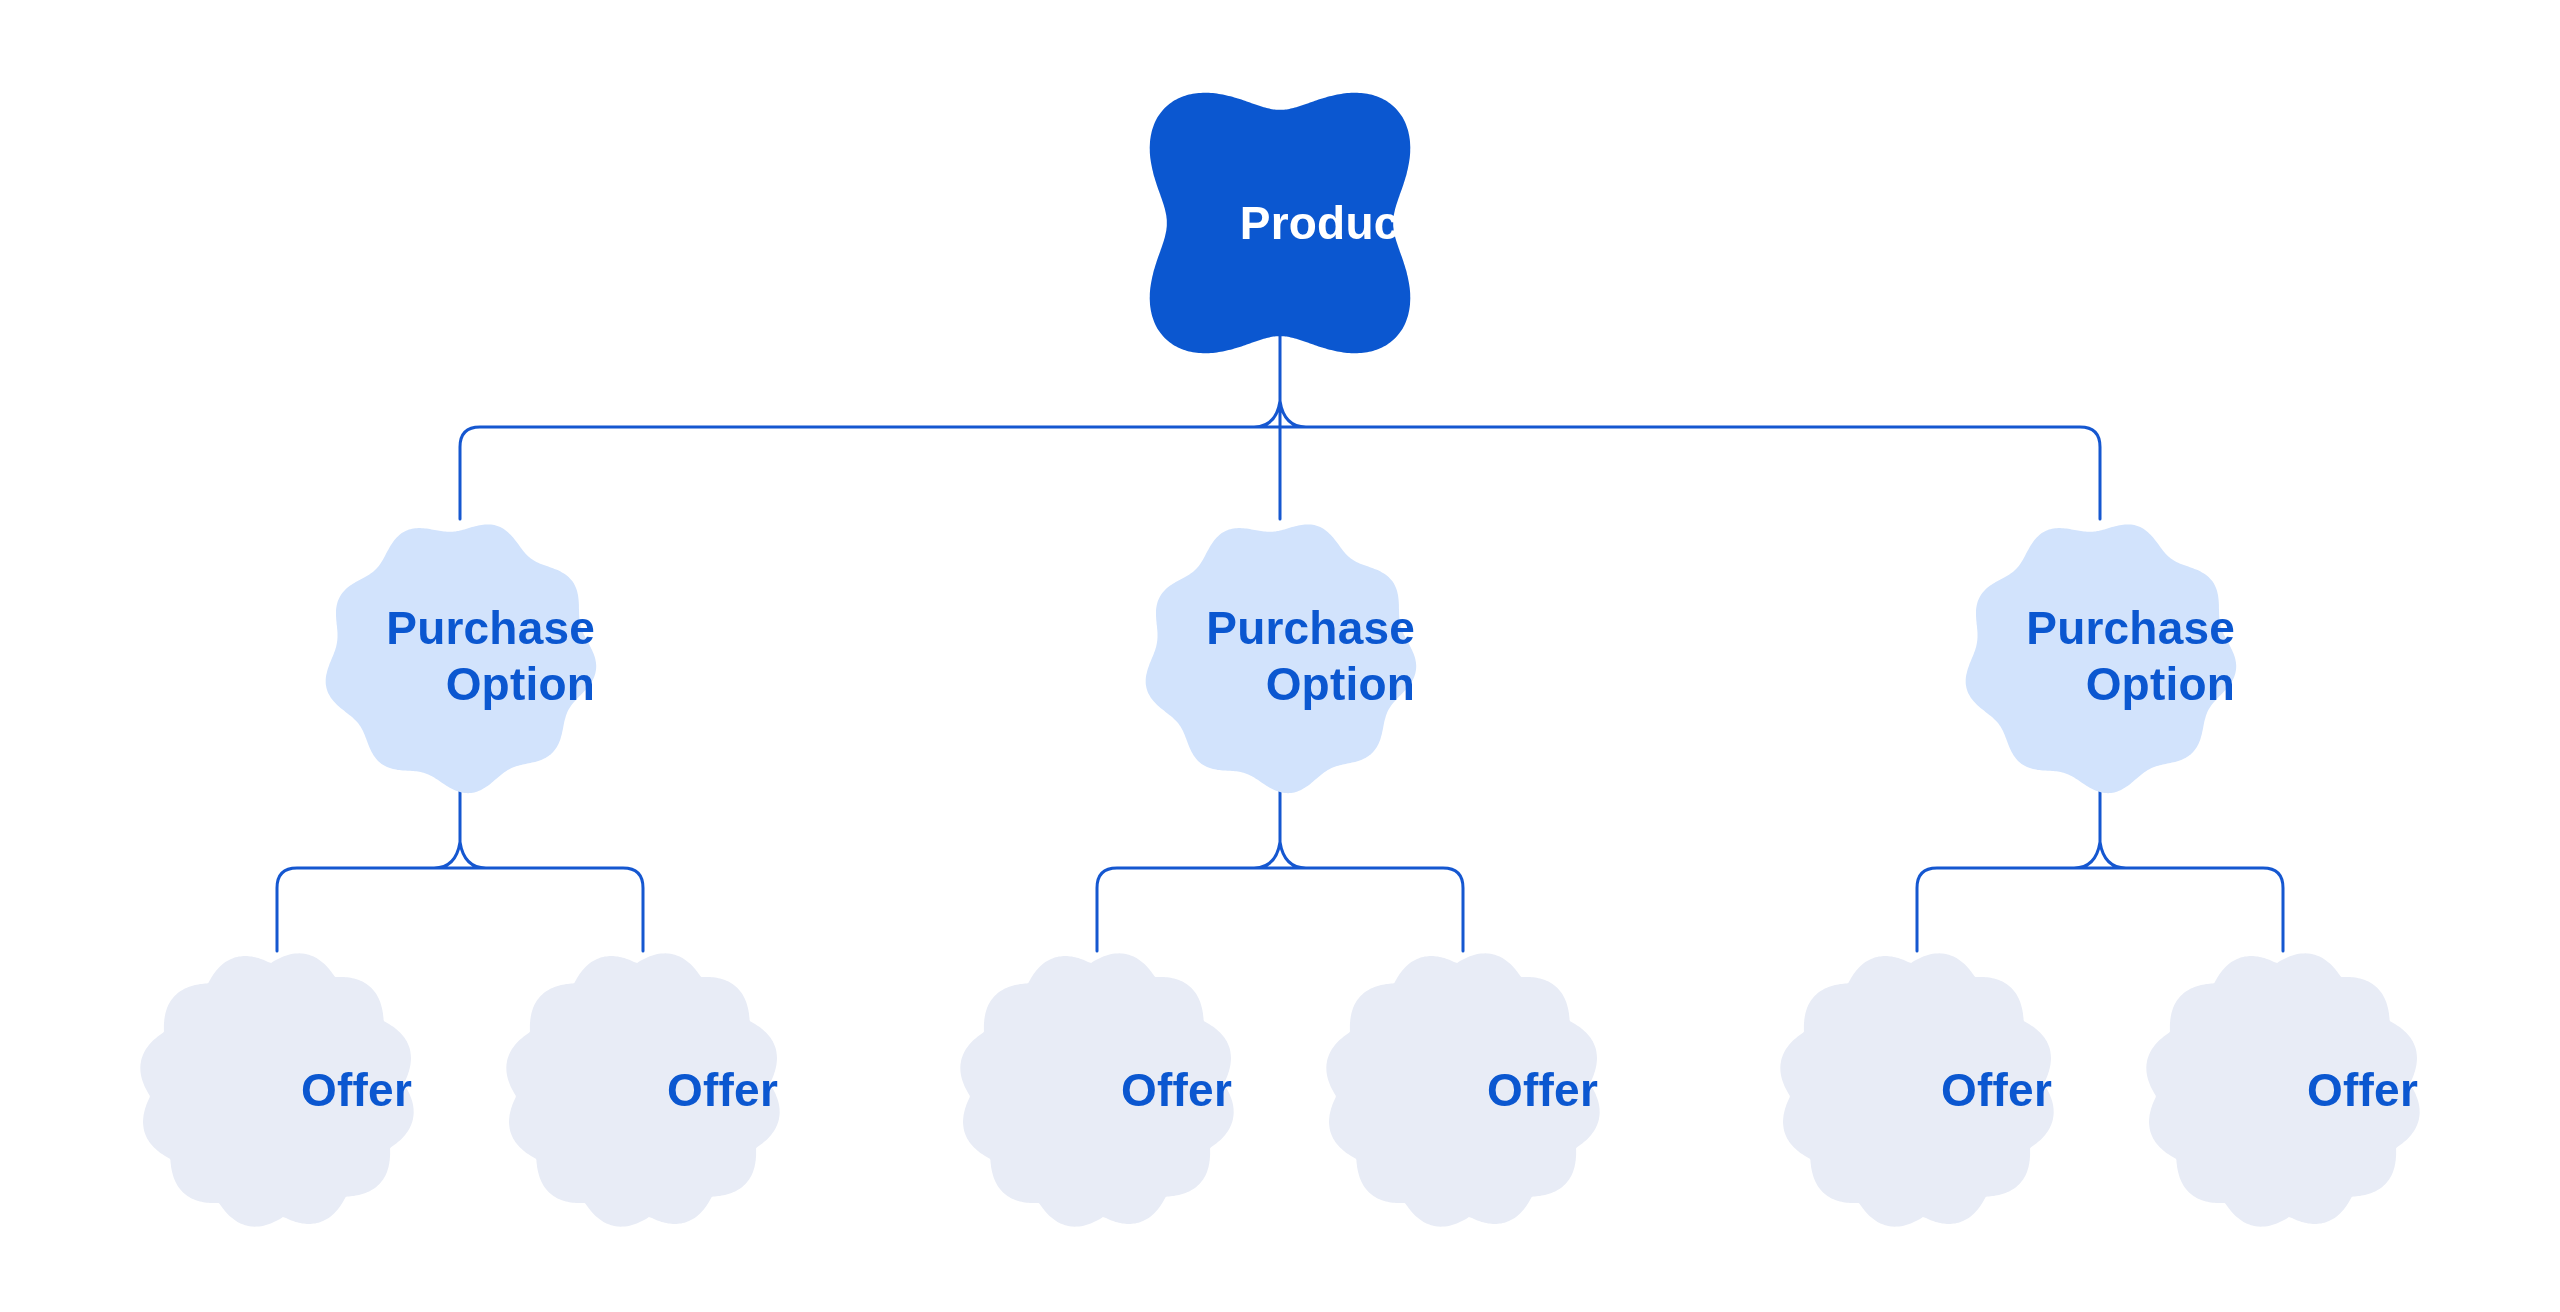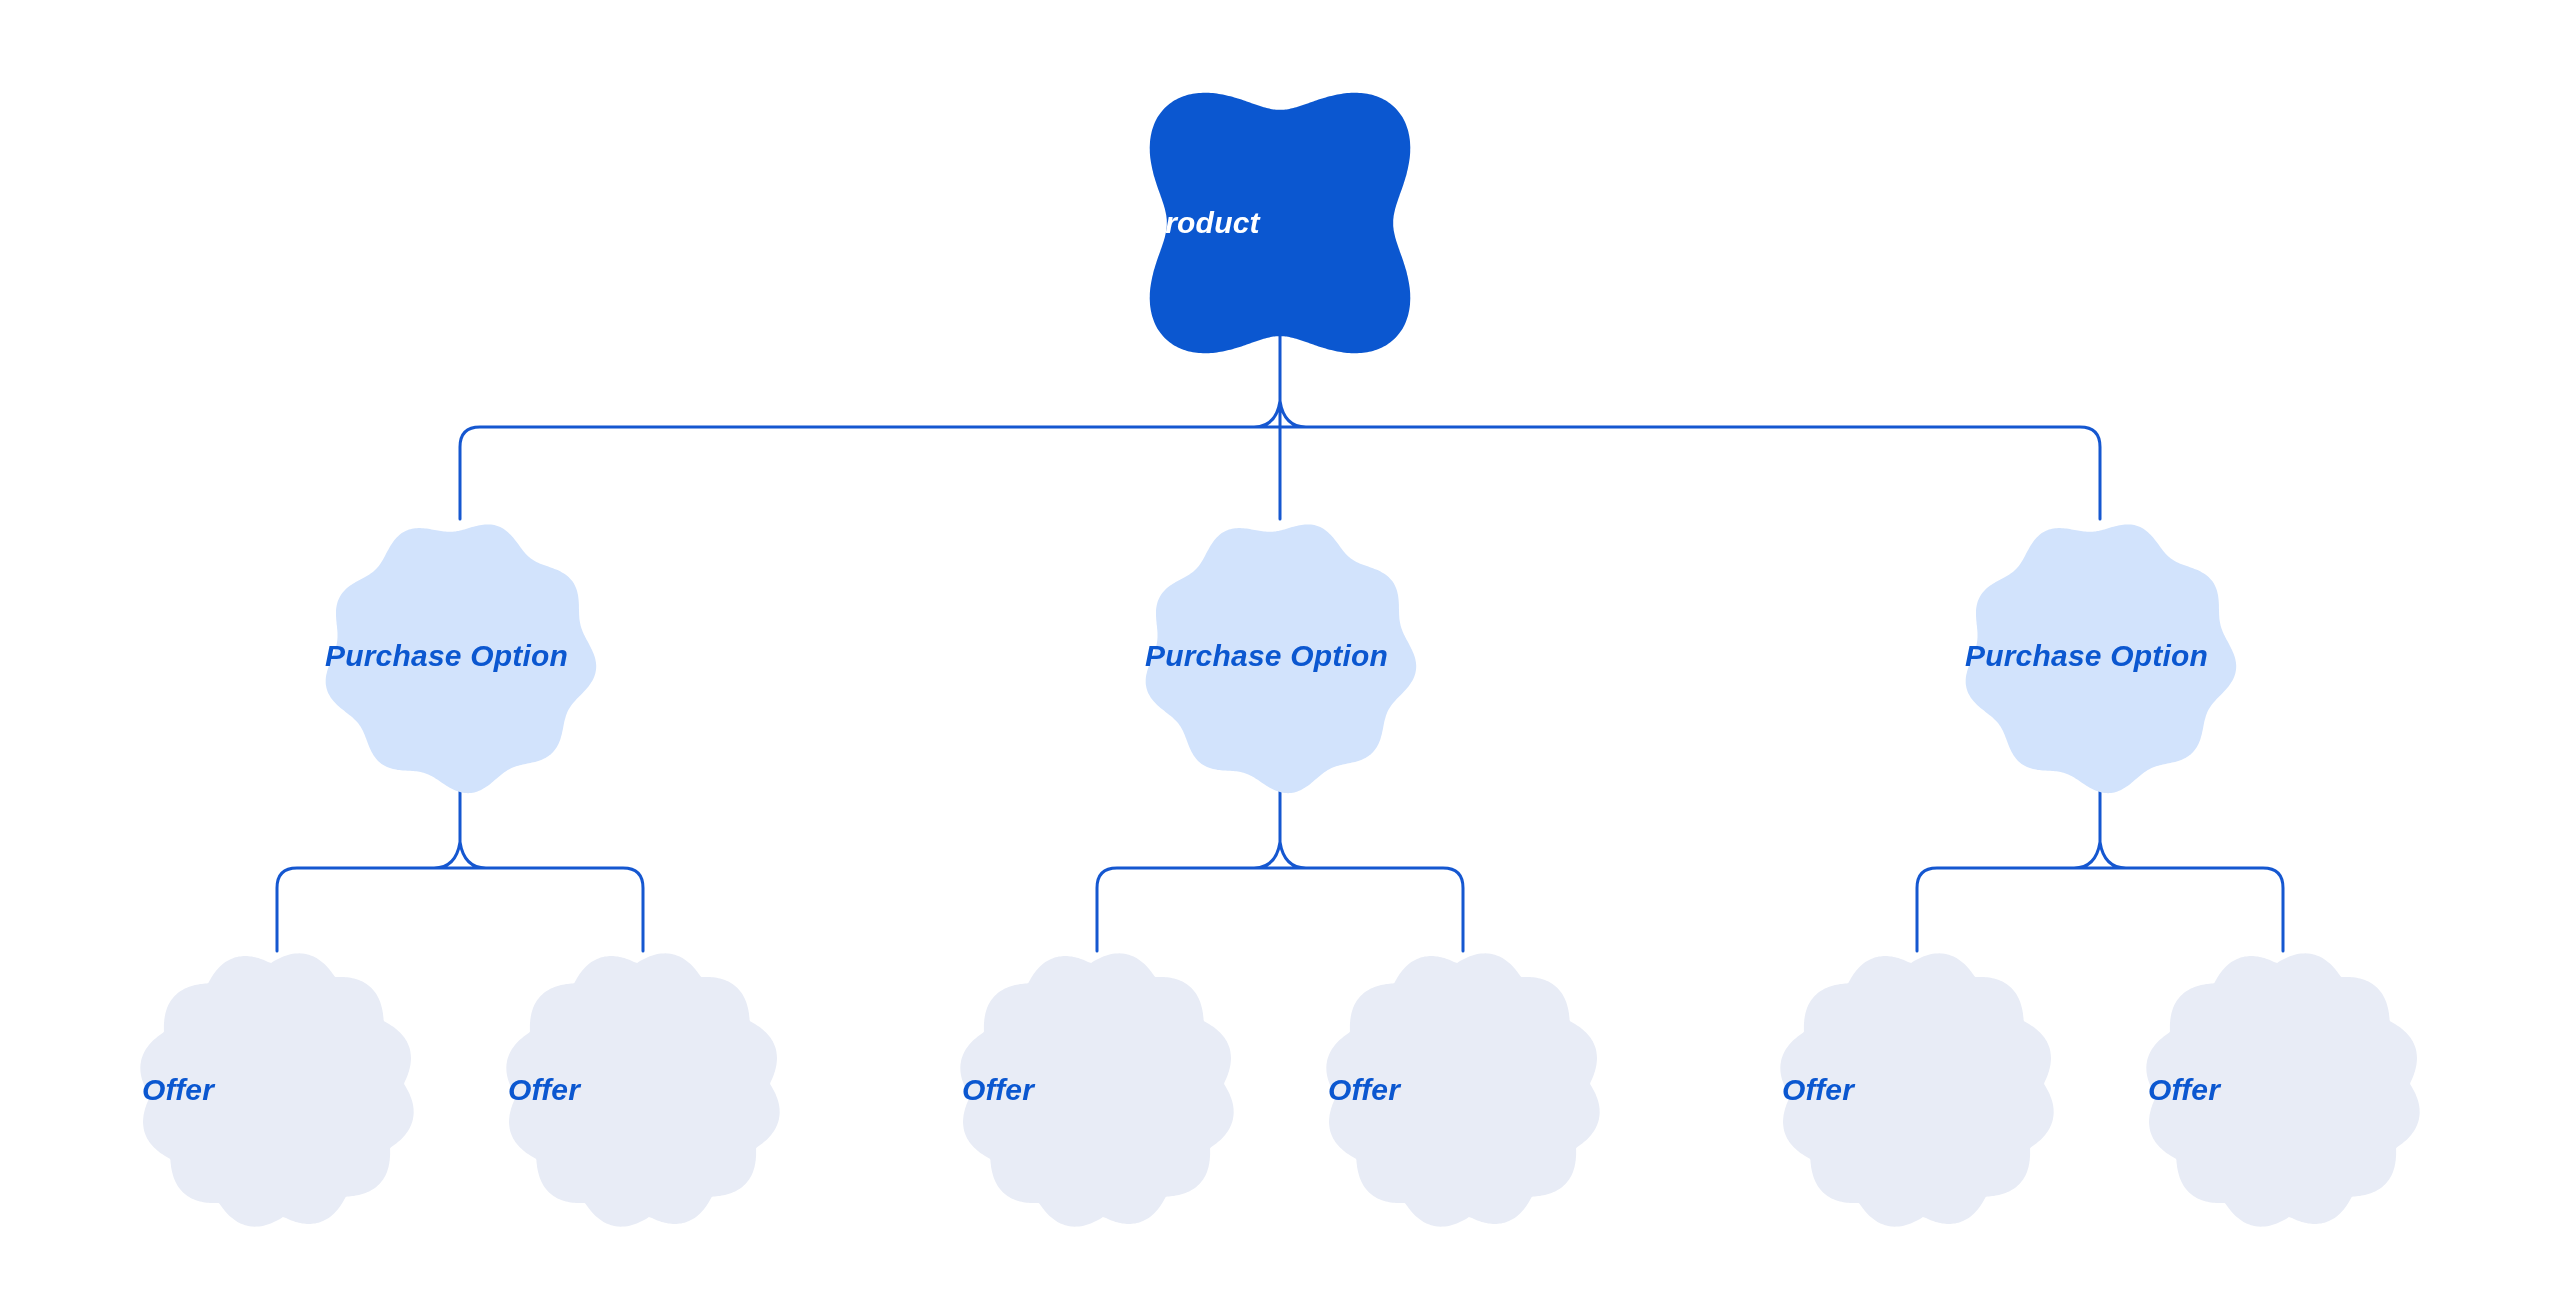--- a/index.html
+++ b/index.html
@@ -24,28 +24,27 @@
     position: absolute;
     left: 0;
     top: 0;
     width: 100%;
     height: 100%;
   }
   .node-label {
     position: absolute;
     transform: translate(-50%, -50%);
     width: 270px;
-    text-align: left;
+    text-align: right;
     font-weight: 600;
-    font-size: 30px;
+    font-size: 46px;
     line-height: 56px;
     letter-spacing: 0.2px;
     pointer-events: none;
     white-space: pre-line;
-    font-style: italic;
   }
 </style>
 </head>
 <body>
 
 <div class="canvas">
   <svg id="diagram-svg" width="2560" height="1312" viewBox="0 0 2560 1312">
       <path d="M 460 519 L 460 447 Q 460 427 480 427 L 2080 427 Q 2100 427 2100 447 L 2100 519 M 1280 223 L 1280 519 M 1254 427 Q 1276 427 1280 401 Q 1284 427 1306 427 M 277 951 L 277 888 Q 277 868 297 868 L 623 868 Q 643 868 643 888 L 643 951 M 460 656 L 460 842 M 434 868 Q 456 868 460 842 Q 464 868 486 868 M 1097 951 L 1097 888 Q 1097 868 1117 868 L 1443 868 Q 1463 868 1463 888 L 1463 951 M 1280 656 L 1280 842 M 1254 868 Q 1276 868 1280 842 Q 1284 868 1306 868 M 1917 951 L 1917 888 Q 1917 868 1937 868 L 2263 868 Q 2283 868 2283 888 L 2283 951 M 2100 656 L 2100 842 M 2074 868 Q 2096 868 2100 842 Q 2104 868 2126 868 " fill="none" stroke="#1557D0" stroke-width="3" stroke-linecap="round"></path>
       <path d="M 1393.2 223.0 L 1393.2 224.3 L 1393.2 225.6 L 1393.3 227.0 L 1393.5 228.3 L 1393.6 229.6 L 1393.8 231.0 L 1394.1 232.3 L 1394.4 233.7 L 1394.7 235.1 L 1395.0 236.4 L 1395.4 237.9 L 1395.8 239.3 L 1396.2 240.7 L 1396.7 242.2 L 1397.2 243.7 L 1397.7 245.2 L 1398.2 246.7 L 1398.7 248.2 L 1399.3 249.8 L 1399.8 251.4 L 1400.4 253.0 L 1401.0 254.7 L 1401.6 256.3 L 1402.2 258.0 L 1402.8 259.8 L 1403.4 261.5 L 1403.9 263.3 L 1404.5 265.1 L 1405.1 266.9 L 1405.6 268.7 L 1406.2 270.6 L 1406.7 272.5 L 1407.1 274.4 L 1407.6 276.3 L 1408.0 278.2 L 1408.4 280.2 L 1408.8 282.2 L 1409.1 284.1 L 1409.4 286.1 L 1409.7 288.1 L 1409.9 290.1 L 1410.1 292.2 L 1410.2 294.2 L 1410.2 296.2 L 1410.3 298.2 L 1410.2 300.2 L 1410.1 302.2 L 1410.0 304.2 L 1409.8 306.2 L 1409.5 308.2 L 1409.2 310.2 L 1408.8 312.1 L 1408.4 314.0 L 1407.9 315.9 L 1407.3 317.8 L 1406.7 319.6 L 1406.0 321.5 L 1405.3 323.2 L 1404.5 325.0 L 1403.6 326.7 L 1402.7 328.4 L 1401.7 330.0 L 1400.6 331.6 L 1399.5 333.1 L 1398.3 334.6 L 1397.1 336.1 L 1395.8 337.5 L 1394.5 338.8 L 1393.1 340.1 L 1391.6 341.3 L 1390.1 342.5 L 1388.6 343.6 L 1387.0 344.7 L 1385.4 345.7 L 1383.7 346.6 L 1382.0 347.5 L 1380.2 348.3 L 1378.5 349.0 L 1376.6 349.7 L 1374.8 350.3 L 1372.9 350.9 L 1371.0 351.4 L 1369.1 351.8 L 1367.2 352.2 L 1365.2 352.5 L 1363.2 352.8 L 1361.2 353.0 L 1359.2 353.1 L 1357.2 353.2 L 1355.2 353.3 L 1353.2 353.2 L 1351.2 353.2 L 1349.2 353.1 L 1347.1 352.9 L 1345.1 352.7 L 1343.1 352.4 L 1341.1 352.1 L 1339.2 351.8 L 1337.2 351.4 L 1335.2 351.0 L 1333.3 350.6 L 1331.4 350.1 L 1329.5 349.7 L 1327.6 349.2 L 1325.7 348.6 L 1323.9 348.1 L 1322.1 347.5 L 1320.3 346.9 L 1318.5 346.4 L 1316.8 345.8 L 1315.0 345.2 L 1313.3 344.6 L 1311.7 344.0 L 1310.0 343.4 L 1308.4 342.8 L 1306.8 342.3 L 1305.2 341.7 L 1303.7 341.2 L 1302.2 340.7 L 1300.7 340.2 L 1299.2 339.7 L 1297.7 339.2 L 1296.3 338.8 L 1294.9 338.4 L 1293.4 338.0 L 1292.1 337.7 L 1290.7 337.4 L 1289.3 337.1 L 1288.0 336.8 L 1286.6 336.6 L 1285.3 336.5 L 1284.0 336.3 L 1282.6 336.2 L 1281.3 336.2 L 1280.0 336.2 L 1278.7 336.2 L 1277.4 336.2 L 1276.0 336.3 L 1274.7 336.5 L 1273.4 336.6 L 1272.0 336.8 L 1270.7 337.1 L 1269.3 337.4 L 1267.9 337.7 L 1266.6 338.0 L 1265.1 338.4 L 1263.7 338.8 L 1262.3 339.2 L 1260.8 339.7 L 1259.3 340.2 L 1257.8 340.7 L 1256.3 341.2 L 1254.8 341.7 L 1253.2 342.3 L 1251.6 342.8 L 1250.0 343.4 L 1248.3 344.0 L 1246.7 344.6 L 1245.0 345.2 L 1243.2 345.8 L 1241.5 346.4 L 1239.7 346.9 L 1237.9 347.5 L 1236.1 348.1 L 1234.3 348.6 L 1232.4 349.2 L 1230.5 349.7 L 1228.6 350.1 L 1226.7 350.6 L 1224.8 351.0 L 1222.8 351.4 L 1220.8 351.8 L 1218.9 352.1 L 1216.9 352.4 L 1214.9 352.7 L 1212.9 352.9 L 1210.8 353.1 L 1208.8 353.2 L 1206.8 353.2 L 1204.8 353.3 L 1202.8 353.2 L 1200.8 353.1 L 1198.8 353.0 L 1196.8 352.8 L 1194.8 352.5 L 1192.8 352.2 L 1190.9 351.8 L 1189.0 351.4 L 1187.1 350.9 L 1185.2 350.3 L 1183.4 349.7 L 1181.5 349.0 L 1179.8 348.3 L 1178.0 347.5 L 1176.3 346.6 L 1174.6 345.7 L 1173.0 344.7 L 1171.4 343.6 L 1169.9 342.5 L 1168.4 341.3 L 1166.9 340.1 L 1165.5 338.8 L 1164.2 337.5 L 1162.9 336.1 L 1161.7 334.6 L 1160.5 333.1 L 1159.4 331.6 L 1158.3 330.0 L 1157.3 328.4 L 1156.4 326.7 L 1155.5 325.0 L 1154.7 323.2 L 1154.0 321.5 L 1153.3 319.6 L 1152.7 317.8 L 1152.1 315.9 L 1151.6 314.0 L 1151.2 312.1 L 1150.8 310.2 L 1150.5 308.2 L 1150.2 306.2 L 1150.0 304.2 L 1149.9 302.2 L 1149.8 300.2 L 1149.7 298.2 L 1149.8 296.2 L 1149.8 294.2 L 1149.9 292.2 L 1150.1 290.1 L 1150.3 288.1 L 1150.6 286.1 L 1150.9 284.1 L 1151.2 282.2 L 1151.6 280.2 L 1152.0 278.2 L 1152.4 276.3 L 1152.9 274.4 L 1153.3 272.5 L 1153.8 270.6 L 1154.4 268.7 L 1154.9 266.9 L 1155.5 265.1 L 1156.1 263.3 L 1156.6 261.5 L 1157.2 259.8 L 1157.8 258.0 L 1158.4 256.3 L 1159.0 254.7 L 1159.6 253.0 L 1160.2 251.4 L 1160.7 249.8 L 1161.3 248.2 L 1161.8 246.7 L 1162.3 245.2 L 1162.8 243.7 L 1163.3 242.2 L 1163.8 240.7 L 1164.2 239.3 L 1164.6 237.9 L 1165.0 236.4 L 1165.3 235.1 L 1165.6 233.7 L 1165.9 232.3 L 1166.2 231.0 L 1166.4 229.6 L 1166.5 228.3 L 1166.7 227.0 L 1166.8 225.6 L 1166.8 224.3 L 1166.8 223.0 L 1166.8 221.7 L 1166.8 220.4 L 1166.7 219.0 L 1166.5 217.7 L 1166.4 216.4 L 1166.2 215.0 L 1165.9 213.7 L 1165.6 212.3 L 1165.3 210.9 L 1165.0 209.6 L 1164.6 208.1 L 1164.2 206.7 L 1163.8 205.3 L 1163.3 203.8 L 1162.8 202.3 L 1162.3 200.8 L 1161.8 199.3 L 1161.3 197.8 L 1160.7 196.2 L 1160.2 194.6 L 1159.6 193.0 L 1159.0 191.3 L 1158.4 189.7 L 1157.8 188.0 L 1157.2 186.2 L 1156.6 184.5 L 1156.1 182.7 L 1155.5 180.9 L 1154.9 179.1 L 1154.4 177.3 L 1153.8 175.4 L 1153.3 173.5 L 1152.9 171.6 L 1152.4 169.7 L 1152.0 167.8 L 1151.6 165.8 L 1151.2 163.8 L 1150.9 161.9 L 1150.6 159.9 L 1150.3 157.9 L 1150.1 155.9 L 1149.9 153.8 L 1149.8 151.8 L 1149.8 149.8 L 1149.7 147.8 L 1149.8 145.8 L 1149.9 143.8 L 1150.0 141.8 L 1150.2 139.8 L 1150.5 137.8 L 1150.8 135.8 L 1151.2 133.9 L 1151.6 132.0 L 1152.1 130.1 L 1152.7 128.2 L 1153.3 126.4 L 1154.0 124.5 L 1154.7 122.8 L 1155.5 121.0 L 1156.4 119.3 L 1157.3 117.6 L 1158.3 116.0 L 1159.4 114.4 L 1160.5 112.9 L 1161.7 111.4 L 1162.9 109.9 L 1164.2 108.5 L 1165.5 107.2 L 1166.9 105.9 L 1168.4 104.7 L 1169.9 103.5 L 1171.4 102.4 L 1173.0 101.3 L 1174.6 100.3 L 1176.3 99.4 L 1178.0 98.5 L 1179.8 97.7 L 1181.5 97.0 L 1183.4 96.3 L 1185.2 95.7 L 1187.1 95.1 L 1189.0 94.6 L 1190.9 94.2 L 1192.8 93.8 L 1194.8 93.5 L 1196.8 93.2 L 1198.8 93.0 L 1200.8 92.9 L 1202.8 92.8 L 1204.8 92.7 L 1206.8 92.8 L 1208.8 92.8 L 1210.8 92.9 L 1212.9 93.1 L 1214.9 93.3 L 1216.9 93.6 L 1218.9 93.9 L 1220.8 94.2 L 1222.8 94.6 L 1224.8 95.0 L 1226.7 95.4 L 1228.6 95.9 L 1230.5 96.3 L 1232.4 96.8 L 1234.3 97.4 L 1236.1 97.9 L 1237.9 98.5 L 1239.7 99.1 L 1241.5 99.6 L 1243.2 100.2 L 1245.0 100.8 L 1246.7 101.4 L 1248.3 102.0 L 1250.0 102.6 L 1251.6 103.2 L 1253.2 103.7 L 1254.8 104.3 L 1256.3 104.8 L 1257.8 105.3 L 1259.3 105.8 L 1260.8 106.3 L 1262.3 106.8 L 1263.7 107.2 L 1265.1 107.6 L 1266.6 108.0 L 1267.9 108.3 L 1269.3 108.6 L 1270.7 108.9 L 1272.0 109.2 L 1273.4 109.4 L 1274.7 109.5 L 1276.0 109.7 L 1277.4 109.8 L 1278.7 109.8 L 1280.0 109.8 L 1281.3 109.8 L 1282.6 109.8 L 1284.0 109.7 L 1285.3 109.5 L 1286.6 109.4 L 1288.0 109.2 L 1289.3 108.9 L 1290.7 108.6 L 1292.1 108.3 L 1293.4 108.0 L 1294.9 107.6 L 1296.3 107.2 L 1297.7 106.8 L 1299.2 106.3 L 1300.7 105.8 L 1302.2 105.3 L 1303.7 104.8 L 1305.2 104.3 L 1306.8 103.7 L 1308.4 103.2 L 1310.0 102.6 L 1311.7 102.0 L 1313.3 101.4 L 1315.0 100.8 L 1316.8 100.2 L 1318.5 99.6 L 1320.3 99.1 L 1322.1 98.5 L 1323.9 97.9 L 1325.7 97.4 L 1327.6 96.8 L 1329.5 96.3 L 1331.4 95.9 L 1333.3 95.4 L 1335.2 95.0 L 1337.2 94.6 L 1339.2 94.2 L 1341.1 93.9 L 1343.1 93.6 L 1345.1 93.3 L 1347.1 93.1 L 1349.2 92.9 L 1351.2 92.8 L 1353.2 92.8 L 1355.2 92.7 L 1357.2 92.8 L 1359.2 92.9 L 1361.2 93.0 L 1363.2 93.2 L 1365.2 93.5 L 1367.2 93.8 L 1369.1 94.2 L 1371.0 94.6 L 1372.9 95.1 L 1374.8 95.7 L 1376.6 96.3 L 1378.5 97.0 L 1380.2 97.7 L 1382.0 98.5 L 1383.7 99.4 L 1385.4 100.3 L 1387.0 101.3 L 1388.6 102.4 L 1390.1 103.5 L 1391.6 104.7 L 1393.1 105.9 L 1394.5 107.2 L 1395.8 108.5 L 1397.1 109.9 L 1398.3 111.4 L 1399.5 112.9 L 1400.6 114.4 L 1401.7 116.0 L 1402.7 117.6 L 1403.6 119.3 L 1404.5 121.0 L 1405.3 122.8 L 1406.0 124.5 L 1406.7 126.4 L 1407.3 128.2 L 1407.9 130.1 L 1408.4 132.0 L 1408.8 133.9 L 1409.2 135.8 L 1409.5 137.8 L 1409.8 139.8 L 1410.0 141.8 L 1410.1 143.8 L 1410.2 145.8 L 1410.3 147.8 L 1410.2 149.8 L 1410.2 151.8 L 1410.1 153.8 L 1409.9 155.9 L 1409.7 157.9 L 1409.4 159.9 L 1409.1 161.9 L 1408.8 163.8 L 1408.4 165.8 L 1408.0 167.8 L 1407.6 169.7 L 1407.1 171.6 L 1406.7 173.5 L 1406.2 175.4 L 1405.6 177.3 L 1405.1 179.1 L 1404.5 180.9 L 1403.9 182.7 L 1403.4 184.5 L 1402.8 186.2 L 1402.2 188.0 L 1401.6 189.7 L 1401.0 191.3 L 1400.4 193.0 L 1399.8 194.6 L 1399.3 196.2 L 1398.7 197.8 L 1398.2 199.3 L 1397.7 200.8 L 1397.2 202.3 L 1396.7 203.8 L 1396.2 205.3 L 1395.8 206.7 L 1395.4 208.1 L 1395.0 209.6 L 1394.7 210.9 L 1394.4 212.3 L 1394.1 213.7 L 1393.8 215.0 L 1393.6 216.4 L 1393.5 217.7 L 1393.3 219.0 L 1393.2 220.4 L 1393.2 221.7 Z" fill="#0B57D0"></path>
       <path d="M 594.4 656.0 L 594.9 657.6 L 595.3 659.1 L 595.6 660.7 L 595.9 662.3 L 596.1 663.9 L 596.2 665.5 L 596.2 667.1 L 596.1 668.7 L 595.9 670.3 L 595.6 671.9 L 595.3 673.4 L 594.8 674.9 L 594.3 676.5 L 593.7 678.0 L 593.0 679.4 L 592.2 680.9 L 591.3 682.3 L 590.4 683.7 L 589.5 685.1 L 588.5 686.4 L 587.4 687.8 L 586.3 689.1 L 585.2 690.3 L 584.0 691.6 L 582.9 692.8 L 581.7 694.0 L 580.5 695.2 L 579.4 696.3 L 578.2 697.5 L 577.1 698.6 L 576.0 699.8 L 575.0 700.9 L 574.0 702.0 L 573.0 703.2 L 572.1 704.3 L 571.2 705.5 L 570.4 706.7 L 569.6 707.9 L 568.9 709.1 L 568.2 710.3 L 567.6 711.6 L 567.0 712.9 L 566.5 714.2 L 566.0 715.6 L 565.6 716.9 L 565.2 718.4 L 564.8 719.8 L 564.4 721.3 L 564.1 722.7 L 563.8 724.3 L 563.5 725.8 L 563.2 727.4 L 562.9 728.9 L 562.6 730.5 L 562.2 732.1 L 561.9 733.7 L 561.5 735.3 L 561.0 736.8 L 560.6 738.4 L 560.1 740.0 L 559.5 741.5 L 558.9 743.0 L 558.2 744.4 L 557.5 745.8 L 556.7 747.2 L 555.8 748.5 L 554.9 749.8 L 553.9 751.0 L 552.9 752.2 L 551.8 753.3 L 550.7 754.4 L 549.4 755.3 L 548.2 756.2 L 546.9 757.1 L 545.5 757.9 L 544.1 758.6 L 542.7 759.3 L 541.2 759.9 L 539.7 760.5 L 538.2 761.0 L 536.6 761.4 L 535.1 761.9 L 533.5 762.3 L 531.9 762.6 L 530.4 763.0 L 528.8 763.3 L 527.2 763.6 L 525.7 763.9 L 524.2 764.2 L 522.7 764.6 L 521.2 764.9 L 519.7 765.3 L 518.3 765.7 L 516.9 766.1 L 515.5 766.5 L 514.1 767.0 L 512.8 767.5 L 511.5 768.1 L 510.2 768.7 L 508.9 769.4 L 507.7 770.1 L 506.4 770.9 L 505.2 771.7 L 504.0 772.6 L 502.8 773.5 L 501.5 774.4 L 500.3 775.4 L 499.1 776.4 L 497.9 777.4 L 496.7 778.5 L 495.4 779.6 L 494.2 780.6 L 492.9 781.7 L 491.6 782.8 L 490.3 783.9 L 489.0 784.9 L 487.6 785.9 L 486.2 786.8 L 484.8 787.8 L 483.4 788.6 L 481.9 789.4 L 480.5 790.2 L 479.0 790.8 L 477.4 791.4 L 475.9 792.0 L 474.3 792.4 L 472.8 792.7 L 471.2 793.0 L 469.6 793.1 L 468.0 793.2 L 466.4 793.1 L 464.8 793.0 L 463.2 792.8 L 461.6 792.5 L 460.0 792.1 L 458.4 791.6 L 456.9 791.1 L 455.3 790.5 L 453.8 789.8 L 452.3 789.1 L 450.8 788.3 L 449.3 787.4 L 447.8 786.6 L 446.4 785.7 L 445.0 784.8 L 443.5 783.8 L 442.2 782.9 L 440.8 782.0 L 439.4 781.0 L 438.1 780.1 L 436.8 779.3 L 435.5 778.4 L 434.2 777.6 L 432.8 776.8 L 431.5 776.1 L 430.2 775.4 L 428.9 774.8 L 427.6 774.2 L 426.3 773.7 L 424.9 773.2 L 423.6 772.8 L 422.2 772.4 L 420.8 772.1 L 419.4 771.8 L 417.9 771.5 L 416.5 771.3 L 415.0 771.2 L 413.5 771.0 L 412.0 770.9 L 410.5 770.8 L 408.9 770.8 L 407.3 770.7 L 405.8 770.6 L 404.2 770.5 L 402.6 770.4 L 401.0 770.2 L 399.4 770.1 L 397.7 769.9 L 396.2 769.6 L 394.6 769.3 L 393.0 769.0 L 391.5 768.6 L 389.9 768.1 L 388.5 767.6 L 387.0 767.0 L 385.6 766.3 L 384.2 765.6 L 382.9 764.8 L 381.6 763.9 L 380.4 763.0 L 379.2 762.0 L 378.0 760.9 L 377.0 759.8 L 375.9 758.6 L 375.0 757.3 L 374.0 756.0 L 373.2 754.7 L 372.4 753.3 L 371.6 751.9 L 370.9 750.5 L 370.2 749.0 L 369.5 747.5 L 368.9 746.1 L 368.3 744.6 L 367.7 743.1 L 367.2 741.6 L 366.6 740.1 L 366.1 738.6 L 365.5 737.2 L 365.0 735.7 L 364.4 734.3 L 363.8 733.0 L 363.2 731.6 L 362.6 730.3 L 361.9 729.0 L 361.2 727.8 L 360.5 726.6 L 359.7 725.4 L 358.9 724.2 L 358.0 723.1 L 357.1 722.0 L 356.1 720.9 L 355.1 719.9 L 354.0 718.9 L 352.9 717.8 L 351.7 716.8 L 350.5 715.8 L 349.3 714.9 L 348.1 713.9 L 346.8 712.9 L 345.5 711.9 L 344.2 710.8 L 342.9 709.8 L 341.5 708.7 L 340.2 707.7 L 338.9 706.6 L 337.7 705.4 L 336.4 704.3 L 335.3 703.1 L 334.1 701.8 L 333.0 700.6 L 332.0 699.3 L 331.0 697.9 L 330.1 696.5 L 329.3 695.1 L 328.5 693.7 L 327.8 692.2 L 327.3 690.7 L 326.8 689.2 L 326.4 687.7 L 326.1 686.1 L 325.8 684.5 L 325.7 682.9 L 325.7 681.3 L 325.7 679.7 L 325.8 678.1 L 326.0 676.4 L 326.3 674.8 L 326.7 673.2 L 327.1 671.5 L 327.5 669.9 L 328.0 668.3 L 328.6 666.7 L 329.1 665.2 L 329.7 663.6 L 330.4 662.0 L 331.0 660.5 L 331.6 659.0 L 332.2 657.5 L 332.9 656.0 L 333.5 654.5 L 334.0 653.1 L 334.6 651.6 L 335.1 650.2 L 335.5 648.8 L 336.0 647.3 L 336.3 645.9 L 336.6 644.5 L 336.9 643.1 L 337.1 641.6 L 337.3 640.2 L 337.4 638.8 L 337.5 637.3 L 337.5 635.9 L 337.5 634.4 L 337.5 632.9 L 337.4 631.4 L 337.3 629.9 L 337.1 628.4 L 337.0 626.8 L 336.8 625.3 L 336.6 623.7 L 336.5 622.1 L 336.3 620.5 L 336.2 618.9 L 336.1 617.3 L 336.0 615.7 L 336.0 614.1 L 336.0 612.5 L 336.0 610.9 L 336.1 609.3 L 336.3 607.7 L 336.6 606.1 L 336.9 604.6 L 337.3 603.1 L 337.7 601.6 L 338.3 600.1 L 338.9 598.7 L 339.6 597.3 L 340.3 595.9 L 341.2 594.6 L 342.1 593.3 L 343.1 592.1 L 344.1 590.9 L 345.2 589.7 L 346.4 588.6 L 347.6 587.6 L 348.9 586.6 L 350.2 585.6 L 351.5 584.7 L 352.9 583.8 L 354.3 582.9 L 355.7 582.1 L 357.2 581.3 L 358.6 580.5 L 360.0 579.7 L 361.4 579.0 L 362.8 578.2 L 364.2 577.5 L 365.5 576.7 L 366.8 576.0 L 368.1 575.2 L 369.4 574.4 L 370.6 573.6 L 371.8 572.8 L 372.9 571.9 L 374.0 571.0 L 375.0 570.1 L 376.1 569.1 L 377.0 568.0 L 377.9 567.0 L 378.8 565.9 L 379.7 564.7 L 380.5 563.5 L 381.3 562.3 L 382.1 561.0 L 382.9 559.7 L 383.7 558.3 L 384.4 556.9 L 385.2 555.5 L 385.9 554.1 L 386.7 552.6 L 387.5 551.1 L 388.3 549.7 L 389.1 548.2 L 389.9 546.7 L 390.8 545.3 L 391.7 543.9 L 392.7 542.5 L 393.7 541.1 L 394.7 539.8 L 395.8 538.5 L 396.9 537.3 L 398.1 536.2 L 399.3 535.1 L 400.5 534.1 L 401.8 533.1 L 403.2 532.3 L 404.6 531.5 L 406.0 530.8 L 407.4 530.2 L 408.9 529.6 L 410.5 529.2 L 412.0 528.8 L 413.6 528.5 L 415.2 528.3 L 416.8 528.2 L 418.4 528.1 L 420.1 528.1 L 421.7 528.2 L 423.4 528.3 L 425.0 528.4 L 426.7 528.6 L 428.3 528.8 L 429.9 529.1 L 431.5 529.4 L 433.1 529.7 L 434.7 530.0 L 436.3 530.3 L 437.9 530.5 L 439.4 530.8 L 441.0 531.1 L 442.5 531.3 L 444.0 531.5 L 445.5 531.6 L 446.9 531.7 L 448.4 531.8 L 449.9 531.8 L 451.3 531.8 L 452.8 531.7 L 454.2 531.5 L 455.6 531.4 L 457.1 531.1 L 458.5 530.9 L 460.0 530.5 L 461.5 530.2 L 462.9 529.8 L 464.4 529.4 L 465.9 529.0 L 467.4 528.5 L 468.9 528.1 L 470.5 527.6 L 472.0 527.1 L 473.6 526.7 L 475.2 526.3 L 476.7 525.9 L 478.3 525.5 L 479.9 525.2 L 481.5 524.9 L 483.2 524.7 L 484.8 524.5 L 486.4 524.4 L 488.0 524.4 L 489.6 524.5 L 491.1 524.6 L 492.7 524.8 L 494.3 525.1 L 495.8 525.5 L 497.3 525.9 L 498.8 526.5 L 500.2 527.1 L 501.6 527.8 L 503.0 528.6 L 504.4 529.5 L 505.7 530.5 L 507.0 531.5 L 508.2 532.5 L 509.4 533.7 L 510.6 534.8 L 511.7 536.0 L 512.9 537.3 L 513.9 538.6 L 515.0 539.9 L 516.0 541.2 L 517.0 542.5 L 518.0 543.8 L 518.9 545.1 L 519.9 546.4 L 520.8 547.7 L 521.8 549.0 L 522.7 550.2 L 523.7 551.4 L 524.6 552.6 L 525.6 553.7 L 526.6 554.7 L 527.6 555.8 L 528.7 556.7 L 529.7 557.6 L 530.8 558.5 L 532.0 559.3 L 533.1 560.1 L 534.3 560.8 L 535.6 561.5 L 536.9 562.2 L 538.2 562.8 L 539.6 563.4 L 540.9 564.0 L 542.4 564.5 L 543.8 565.0 L 545.3 565.6 L 546.8 566.1 L 548.3 566.6 L 549.9 567.2 L 551.4 567.7 L 553.0 568.3 L 554.5 568.9 L 556.1 569.5 L 557.6 570.1 L 559.1 570.8 L 560.6 571.6 L 562.0 572.4 L 563.5 573.2 L 564.8 574.1 L 566.1 575.0 L 567.4 576.0 L 568.6 577.1 L 569.7 578.2 L 570.8 579.4 L 571.8 580.6 L 572.8 581.8 L 573.6 583.1 L 574.4 584.5 L 575.1 585.9 L 575.8 587.4 L 576.3 588.8 L 576.8 590.3 L 577.3 591.9 L 577.6 593.4 L 578.0 595.0 L 578.2 596.6 L 578.4 598.2 L 578.6 599.9 L 578.7 601.5 L 578.8 603.1 L 578.9 604.7 L 578.9 606.3 L 578.9 607.9 L 579.0 609.5 L 579.0 611.1 L 579.1 612.7 L 579.1 614.2 L 579.2 615.7 L 579.3 617.2 L 579.4 618.7 L 579.6 620.2 L 579.8 621.6 L 580.1 623.1 L 580.4 624.5 L 580.7 625.9 L 581.1 627.3 L 581.6 628.7 L 582.1 630.1 L 582.6 631.4 L 583.2 632.8 L 583.8 634.2 L 584.5 635.5 L 585.2 636.9 L 585.9 638.3 L 586.6 639.7 L 587.4 641.1 L 588.2 642.5 L 589.0 644.0 L 589.7 645.4 L 590.5 646.9 L 591.2 648.4 L 592.0 649.9 L 592.6 651.4 L 593.3 652.9 L 593.9 654.4 Z" fill="#D2E3FC"></path>

